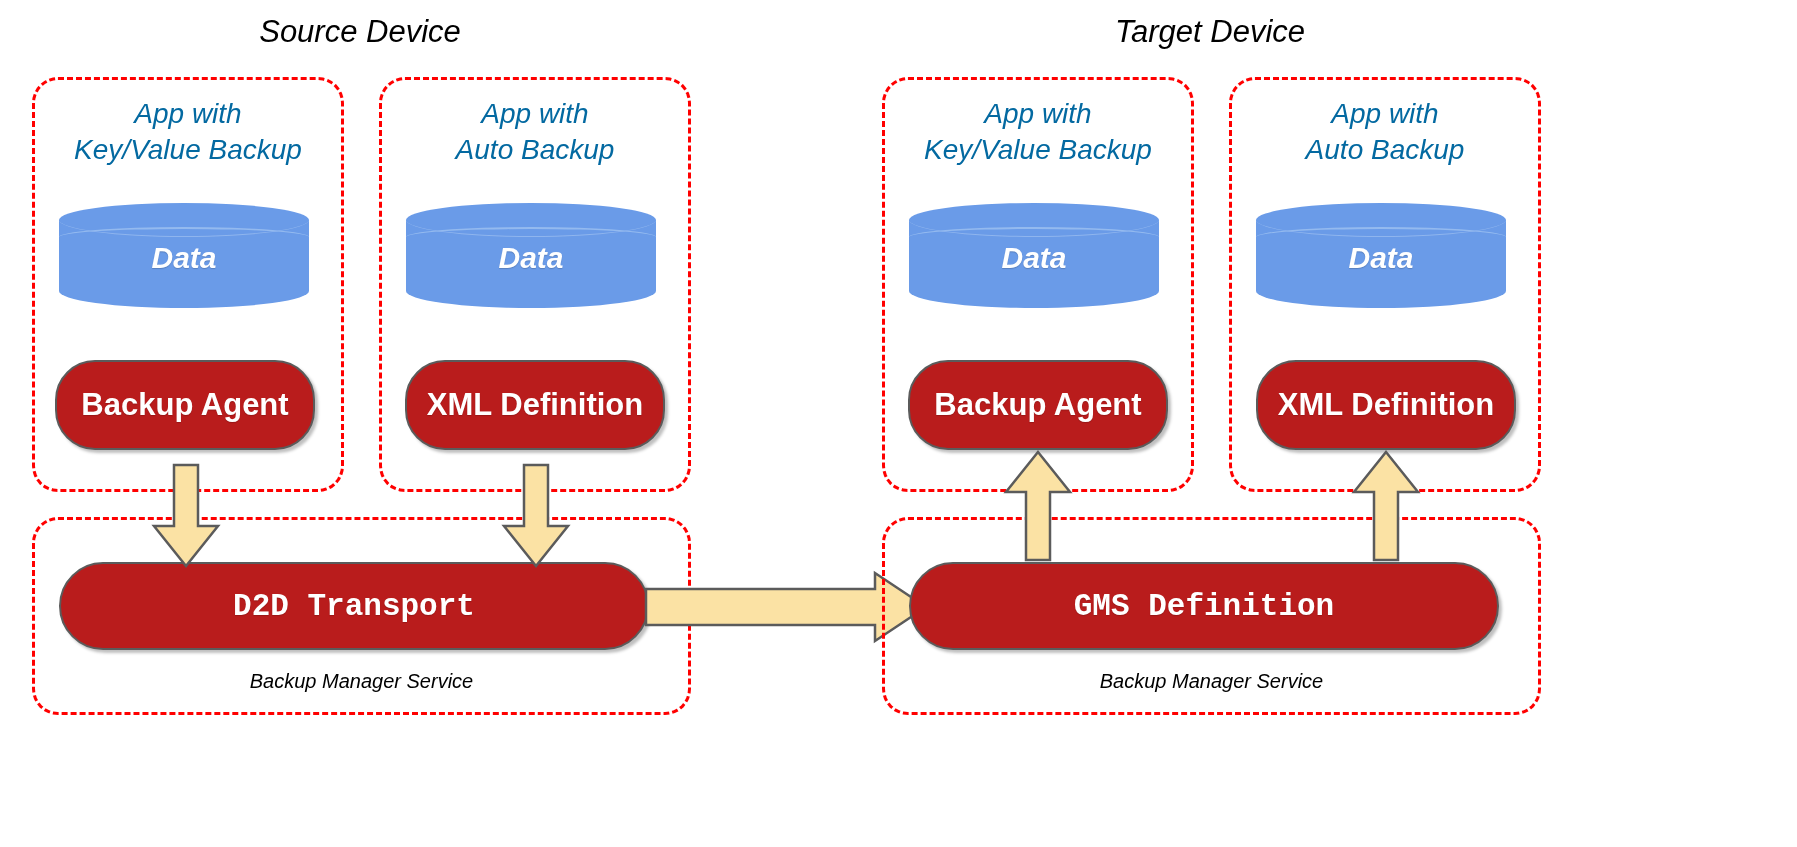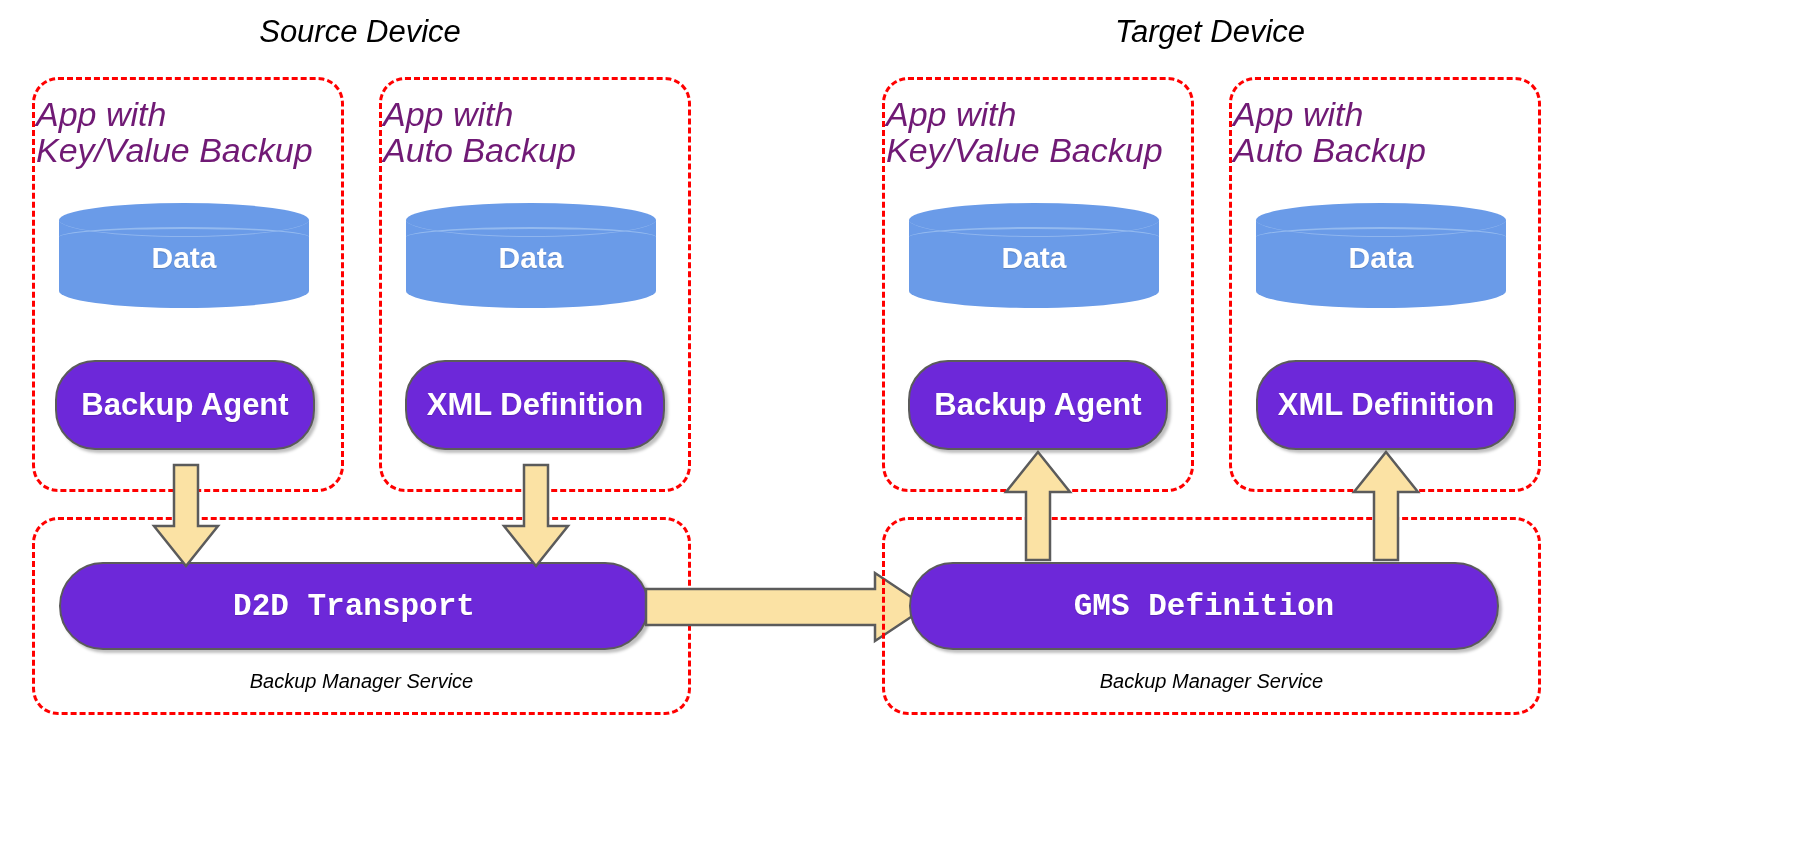--- a/index.html
+++ b/index.html
@@ -28,24 +28,24 @@
   .dashed-box{
     border:3px dashed #FF0000;
     border-radius:26px;
     box-sizing:border-box;
     background:transparent;
   }
 
   
   .app-caption{
     font-style:italic;
-    font-size:34px;
+    font-size:28px;
     line-height:36px;
-    color:#701a75;
-    text-align:left;
+    color:#0369a1;
+    text-align:center;
     white-space:pre-line;
   }
 
   
   .cyl{
     position:absolute;
   }
   .cyl .body{
     position:absolute;left:0;right:0;top:17px;bottom:17px;
     background:#6A9BE8;
@@ -70,26 +70,27 @@
     opacity:.85;
   }
   .cyl .label{
     position:absolute;left:0;right:0;top:52%;
     transform:translateY(-50%);
     text-align:center;
     color:#ffffff;
     font-weight:bold;
     font-size:30px;
     text-shadow:0 1px 1px rgba(0,0,0,.18);
+    font-style:italic;
   }
 
   
   .pill{
     position:absolute;
-    background:#6d28d9;
+    background:#b91c1c;
     border:2px solid #5B5B5B;
     border-radius:40px;
     box-sizing:border-box;
     box-shadow:3px 3px 3px rgba(0,0,0,.25);
     display:flex;align-items:center;justify-content:center;
   }
   .pill .ptext{
     color:#ffffff;
     font-weight:bold;
     font-size:31px;

